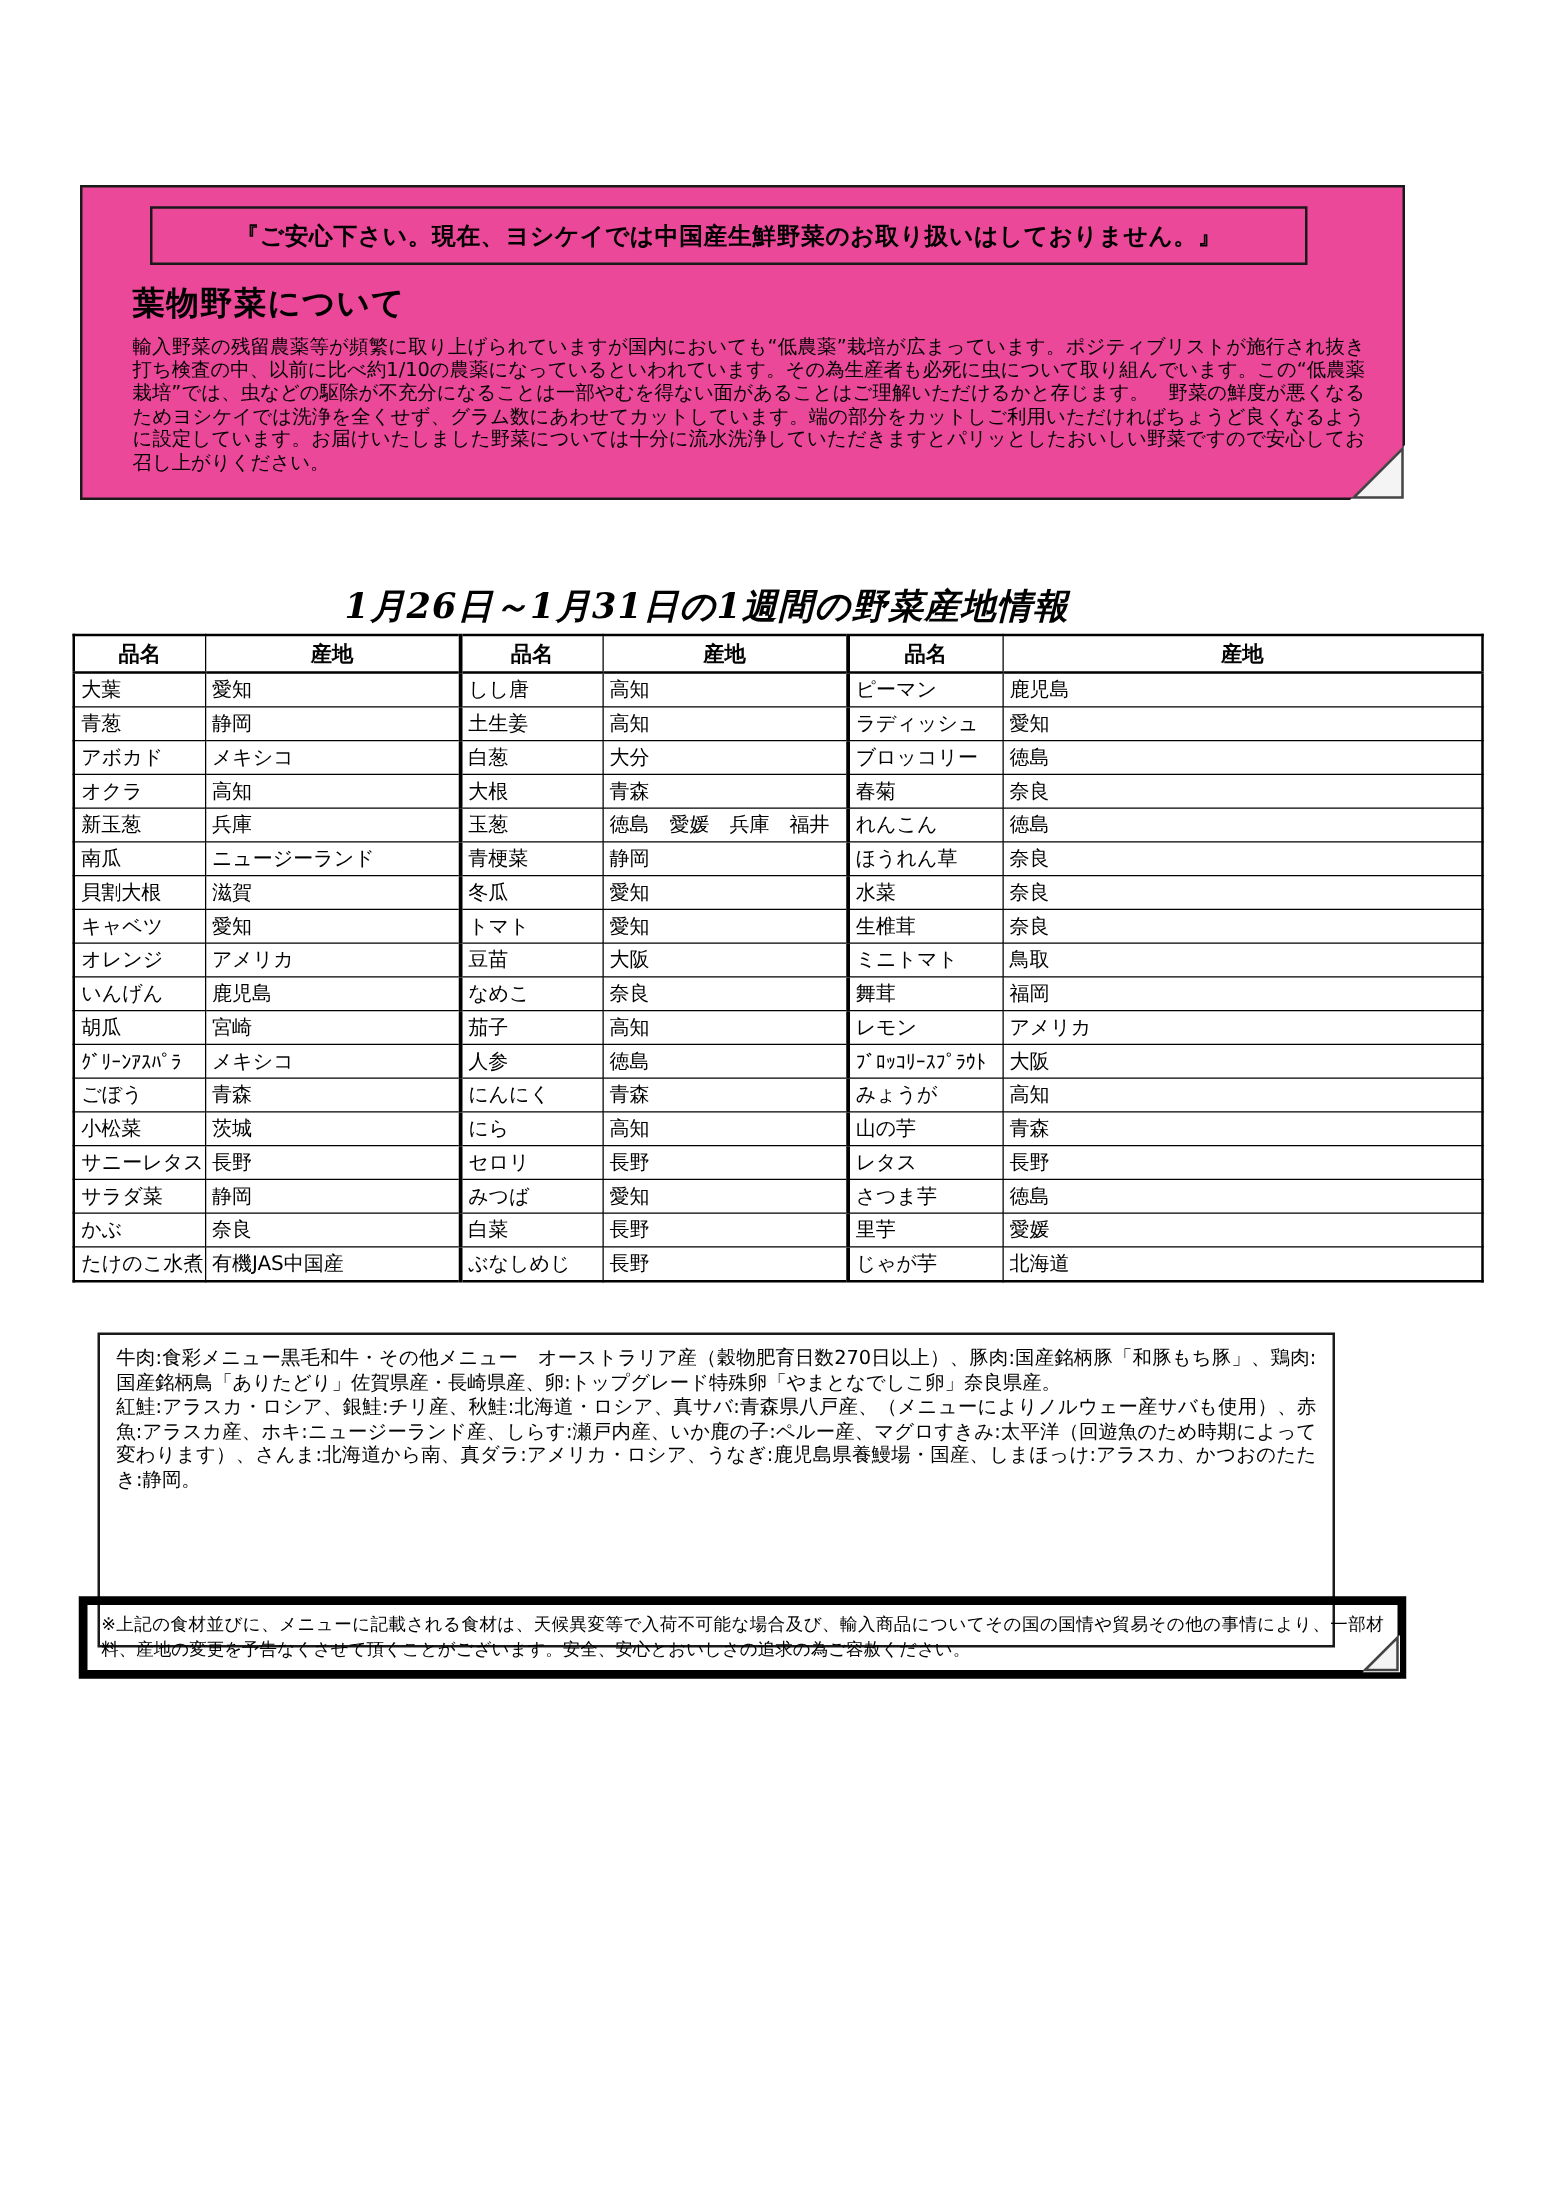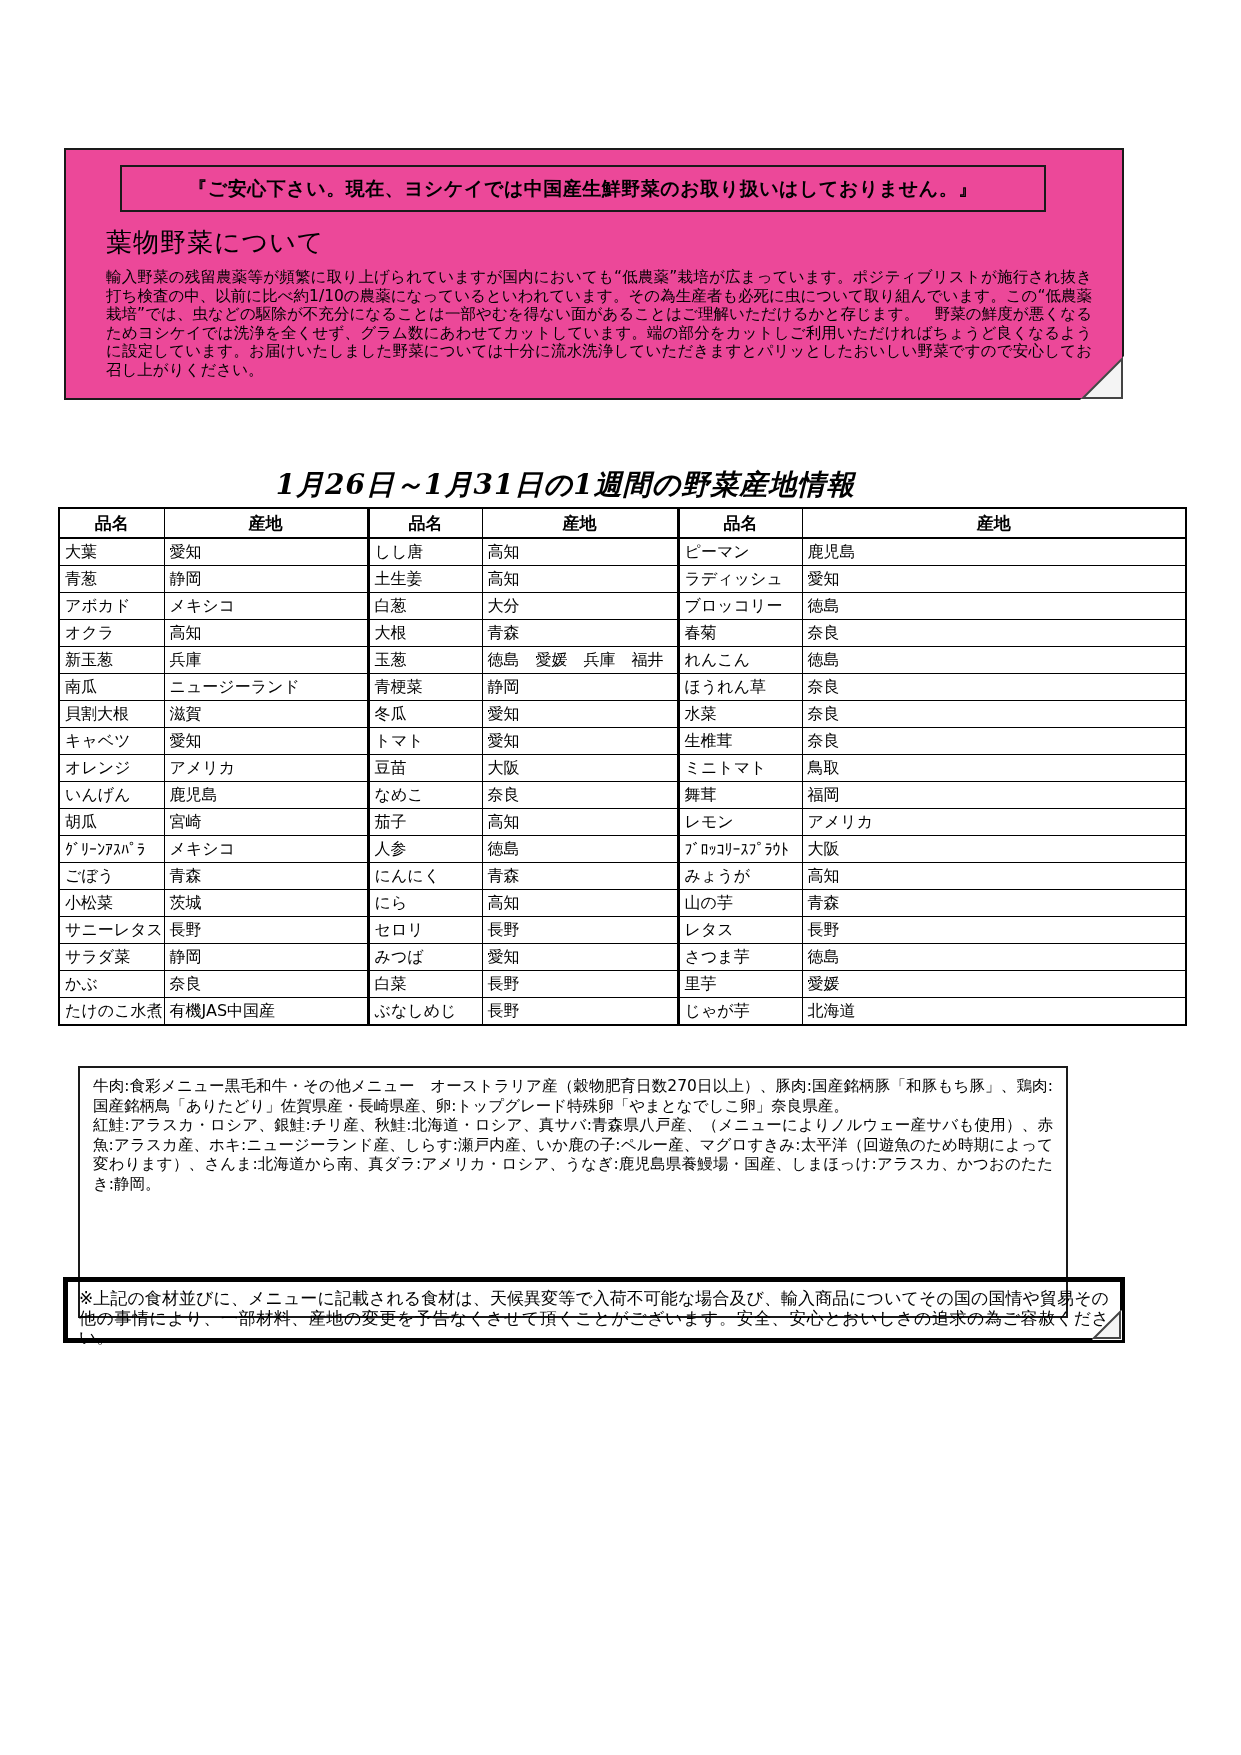--- a/index.html
+++ b/index.html
@@ -11,21 +11,21 @@
   .notice-box{
     position:absolute;left:64px;top:148px;width:1056px;height:248px;
     border:2px solid #1a1a1a;background:#ec4899;
   }
   .headline-box{
     margin:15px 76px 0 54px;border:2px solid #1a1a1a;
     padding:9px 6px 8px 6px;text-align:center;
     font-size:19px;font-weight:bold;letter-spacing:.5px;white-space:nowrap;
   }
   .section-title{
-    margin:13px 0 0 40px;font-size:26px;font-weight:normal;letter-spacing:1px;
+    margin:13px 0 0 40px;font-size:26px;font-weight:bold;letter-spacing:1px;
   }
   .notice-body{
     margin:8px 30px 0 40px;font-size:15.5px;line-height:18.6px;
     text-align:justify;
   }
   .dogear{position:absolute;bottom:-2px;right:-2px;}
   
   .table-title{
     position:absolute;left:58px;top:466px;width:1127px;
     text-align:center;transform:translateX(-56px);
@@ -51,22 +51,22 @@
   
   .origin-notes-box{
     position:absolute;left:78px;top:1066px;width:990px;height:252px;
     border:2px solid #1a1a1a;padding:9px 13px;box-sizing:border-box;
     font-size:15.5px;line-height:19.6px;text-align:justify;
   }
   .origin-notes-box p{margin:0;}
   
   .disclaimer-box{
     position:absolute;left:63px;top:1277px;width:1062px;height:66px;
-    border:5px solid #000000;padding:7px 11px;box-sizing:border-box;
-    font-size:17px;line-height:19.5px;text-align:justify;
+    border:7px solid #000000;padding:7px 11px;box-sizing:border-box;
+    font-size:14px;line-height:19.5px;text-align:justify;
   }
 </style>
 </head>
 <body>
 
 <div class="notice-box">
   <div class="headline-box">
     <span>『ご安心下さい。現在、ヨシケイでは中国産生鮮野菜のお取り扱いはしておりません。』</span>
   </div>
   <div class="section-title">葉物野菜について</div>

